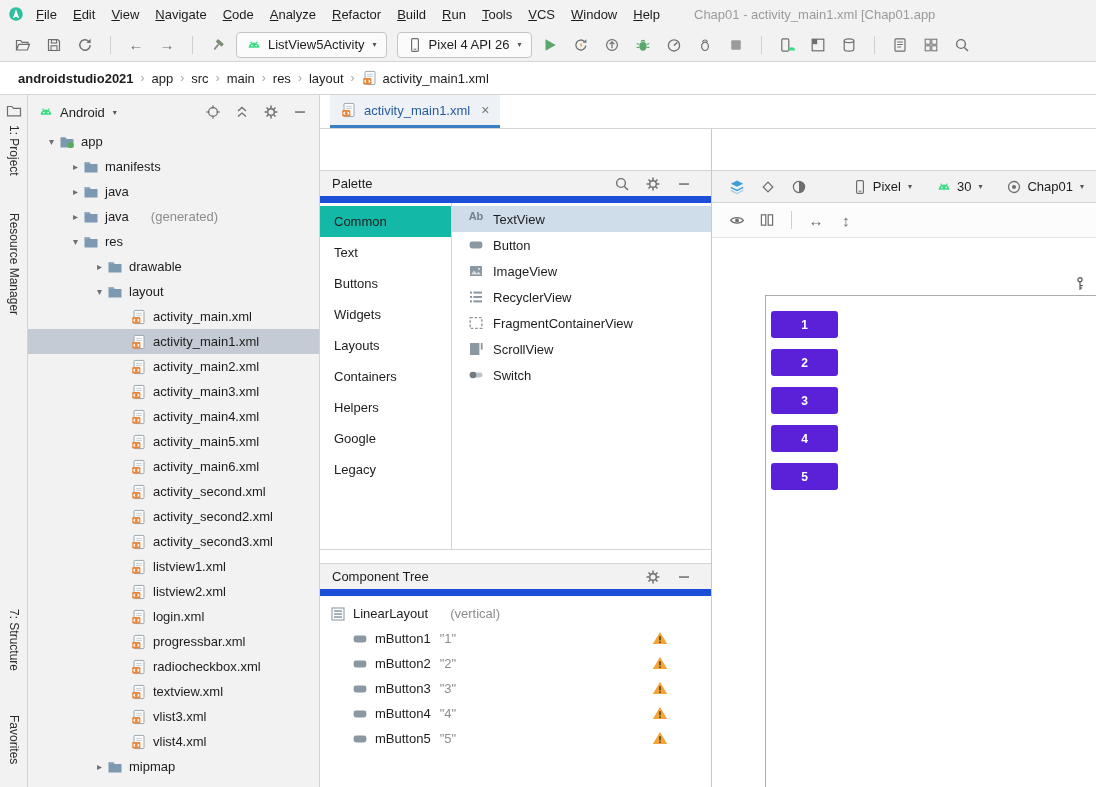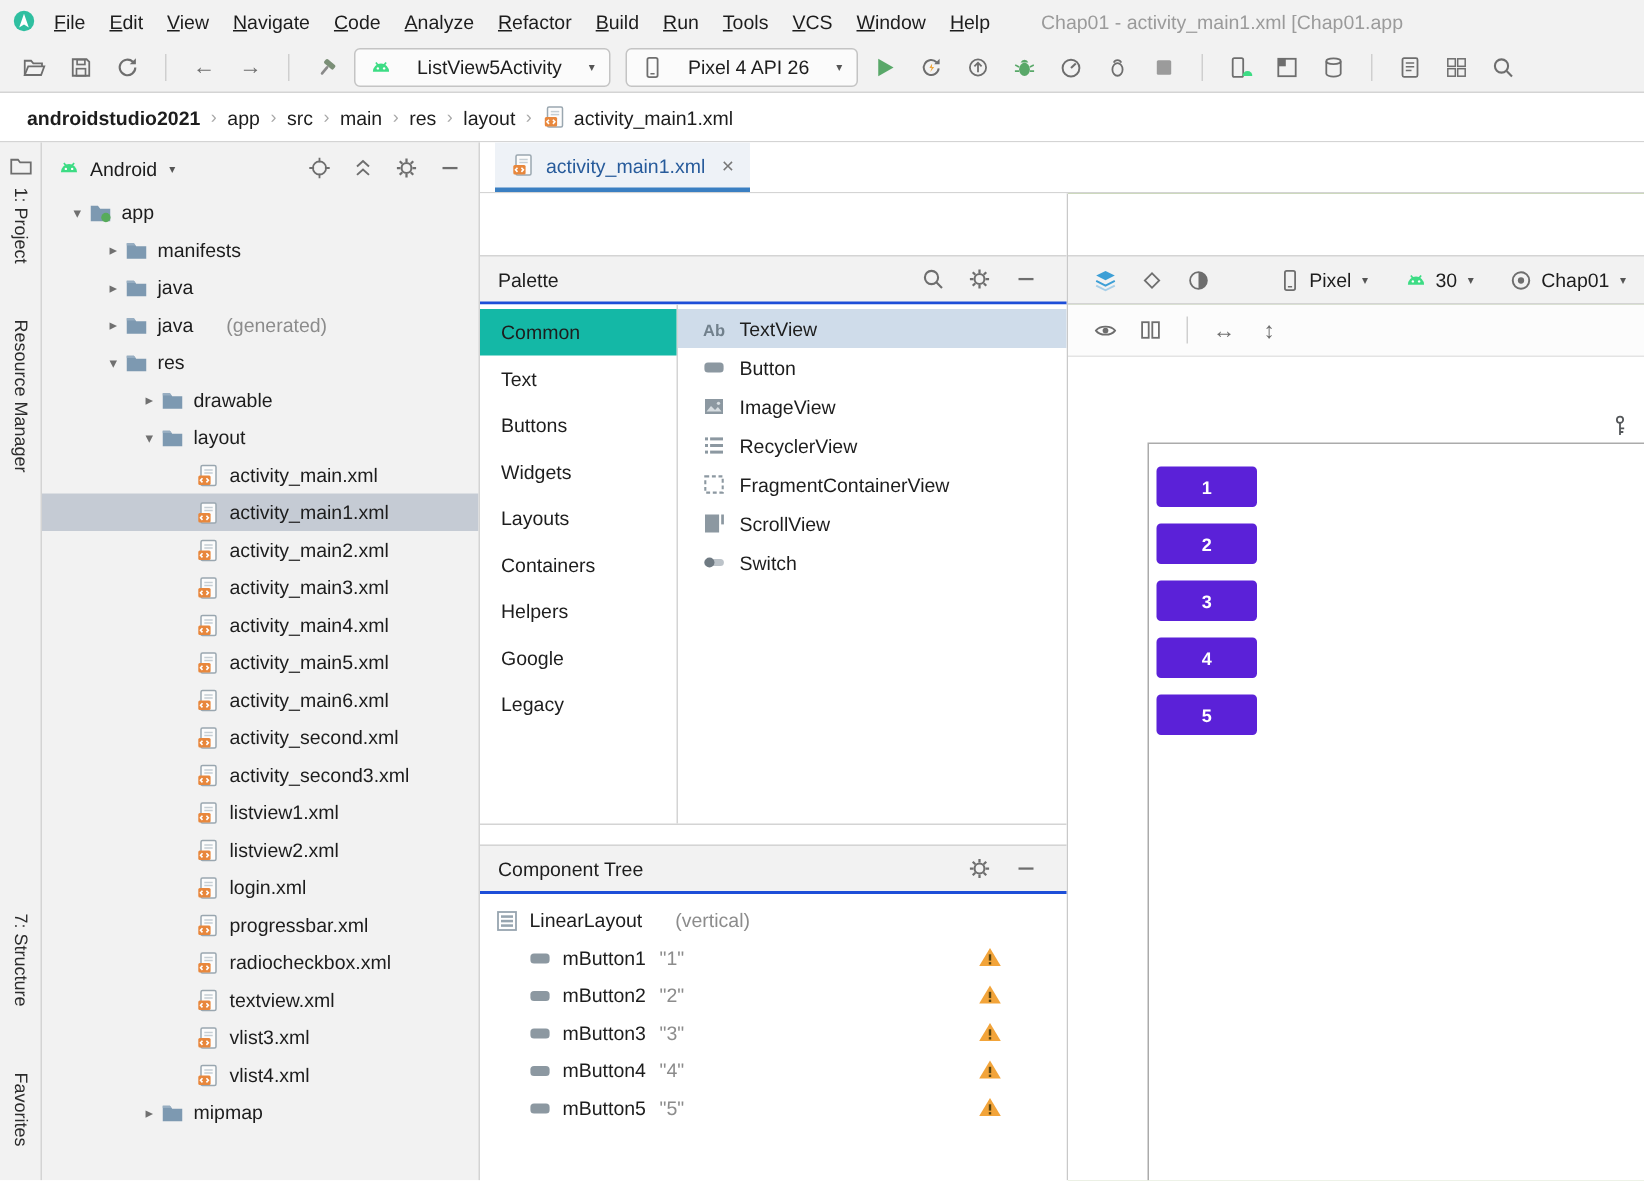--- a/index.html
+++ b/index.html
@@ -14,21 +14,21 @@
   .menu-item::first-letter{text-decoration:underline}
   .win-title{flex:1;margin-left:26px;color:#9b9b9b;font-size:13px;white-space:nowrap;overflow:hidden}
   .logo{margin-right:4px}
 
   
   .toolbar{height:34px;display:flex;align-items:center;background:#f2f2f2;border-bottom:1px solid #d4d4d4;padding:0 10px}
   .tb-group{display:flex;align-items:center;gap:5px}
   .tbtn{width:26px;height:26px;display:inline-flex;align-items:center;justify-content:center;border-radius:3px;flex:none}
   .tsep{width:1px;height:18px;background:#cfcfcf;margin:0 7px;flex:none}
   .uni{font-size:15px;color:#6e6e6e;line-height:1}
-  .combo{display:flex;align-items:center;gap:16px;height:26px;border:1px solid #c4c4c4;border-radius:4px;background:#fbfbfb;padding:0 9px;margin:0 5px;font-size:13px;white-space:nowrap}
+  .combo{display:flex;align-items:center;gap:6px;height:26px;border:1px solid #c4c4c4;border-radius:4px;background:#fbfbfb;padding:0 9px;margin:0 5px;font-size:13px;white-space:nowrap}
   .caret{font-size:8px;color:#555;margin-left:2px}
 
   
   .breadcrumbs{height:33px;display:flex;align-items:center;background:#fff;border-bottom:1px solid #d4d4d4;padding:0 14px;font-size:13px}
   .crumb{padding:2px 4px;white-space:nowrap;display:inline-flex;align-items:center;gap:5px}
   .crumb.first{font-weight:bold}
   .crumb-sep{color:#a8a8a8;font-size:12px;padding:0 3px}
 
   .body{display:flex;height:692px}
 
@@ -52,21 +52,21 @@
   
   .editor{flex:1;display:flex;flex-direction:column;min-width:0;background:#fff}
   .tabbar{height:34px;flex:none;background:#fff;border-bottom:1px solid #d4d4d4;display:flex;align-items:stretch;padding-left:10px}
   .tab{display:flex;align-items:center;gap:7px;padding:0 11px;background:#eef2f7;border-bottom:3px solid #3a7fc2;color:#275b9b;font-size:13px}
   .tab-close{color:#777;font-size:14px;margin-left:4px;line-height:1}
   .design-row{flex:1;display:flex;min-height:0}
 
   
   .left-col{width:392px;flex:none;display:flex;flex-direction:column;border-right:1px solid #c9c9c9;background:#fff}
   .spacer-top{height:41px;flex:none;background:#fff}
-  .pane-header{height:33px;flex:none;background:#f2f2f2;border-top:1px solid #d4d4d4;border-bottom:2px solid #1d4ed8;display:flex;align-items:center;padding:0 12px;font-size:13px;gap:8px}
+  .pane-header{height:33px;flex:none;background:#f2f2f2;border-top:1px solid #d4d4d4;border-bottom:7px solid #1d4ed8;display:flex;align-items:center;padding:0 12px;font-size:13px;gap:8px}
   .ph-right{margin-left:auto;display:flex;gap:13px;align-items:center;padding-right:6px}
   .palette-body{height:347px;flex:none;display:flex;border-bottom:1px solid #d4d4d4;background:#fff}
   .pal-cats{width:132px;flex:none;border-right:1px solid #d4d4d4;padding-top:3px}
   .pal-cat{height:31px;display:flex;align-items:center;padding-left:14px;font-size:13px}
   .pal-cat.selected{background:#14b8a6}
   .pal-items{flex:1;padding-top:3px}
   .pal-item{height:26px;display:flex;align-items:center;gap:9px;padding-left:16px;font-size:13px}
   .pal-item.selected{background:#cfdcea}
   .gap13{height:13px;flex:none;background:#fff}
   .comp-tree{flex:1;font-size:13px;padding-top:5px;position:relative;background:#fff}
@@ -79,21 +79,21 @@
   .canvas-col{flex:1;display:flex;flex-direction:column;min-width:0;background:#4d7c0f}
   .design-tb1{height:33px;flex:none;background:#f2f2f2;border-top:1px solid #d4d4d4;border-bottom:1px solid #d4d4d4;display:flex;align-items:center;padding:0 12px;font-size:13px}
   .dtb-right{margin-left:auto;display:flex;gap:24px;align-items:center}
   .dtb-combo{display:flex;align-items:center;gap:5px;white-space:nowrap}
   .design-tb2{height:35px;flex:none;background:#fcfcfc;border-bottom:1px solid #e4e4e4;display:flex;align-items:center;padding:0 12px;gap:4px}
   .canvas{flex:1;position:relative;background:#fff;overflow:hidden}
   .device-frame{position:absolute;left:53px;top:57px;width:420px;height:620px;background:#fff;border:1px solid #ababab}
   .mbtn{position:absolute;left:5px;width:67px;height:27px;border-radius:3px;color:#fff;font-size:12px;font-weight:bold;display:flex;align-items:center;justify-content:center}
   .key-icon{position:absolute;left:360px;top:38px}
 
-  .ic{width:16px;height:16px;display:inline-flex;align-items:flex-end;justify-content:center;flex:none}
+  .ic{width:16px;height:16px;display:inline-flex;align-items:flex-start;justify-content:center;flex:none}
   .ab{font-size:11px;font-weight:bold;color:#71808c;line-height:1}
 </style>
 </head>
 <body>
 
 <div id="app">
 
   <header class="menubar">
     <span class="ic logo">
         <svg width="16" height="16" viewBox="0 0 16 16">
@@ -541,20 +541,33 @@
             <span class="ic t-ic">
               <svg width="16" height="16" viewBox="0 0 16 16">
                 <rect x="3" y="1.4" width="10" height="13.2" rx="1" fill="#fcfcfc" stroke="#9aa7b0"></rect>
                 <line x1="5.2" y1="4.4" x2="10.8" y2="4.4" stroke="#c5ced4"></line>
                 <line x1="5.2" y1="6.4" x2="10.8" y2="6.4" stroke="#c5ced4"></line>
                 <rect x="1.2" y="8" width="8.2" height="6.4" rx="1" fill="#e8873c"></rect>
                 <path d="M4 9.8l-1.3 1.4L4 12.6M6.6 9.8l1.3 1.4-1.3 1.4" fill="none" stroke="#fff" stroke-width="1.1"></path>
               </svg>
             </span>
             <span class="tree-label">activity_second.xml</span>
+          </div>
+          <div class="tree-row" style="padding-left: 88px;">
+            <span class="chevron"></span>
+            <span class="ic t-ic">
+              <svg width="16" height="16" viewBox="0 0 16 16">
+                <rect x="3" y="1.4" width="10" height="13.2" rx="1" fill="#fcfcfc" stroke="#9aa7b0"></rect>
+                <line x1="5.2" y1="4.4" x2="10.8" y2="4.4" stroke="#c5ced4"></line>
+                <line x1="5.2" y1="6.4" x2="10.8" y2="6.4" stroke="#c5ced4"></line>
+                <rect x="1.2" y="8" width="8.2" height="6.4" rx="1" fill="#e8873c"></rect>
+                <path d="M4 9.8l-1.3 1.4L4 12.6M6.6 9.8l1.3 1.4-1.3 1.4" fill="none" stroke="#fff" stroke-width="1.1"></path>
+              </svg>
+            </span>
+            <span class="tree-label">activity_second2.xml</span>
           </div>
           <div class="tree-row" style="padding-left: 88px;">
             <span class="chevron"></span>
             <span class="ic t-ic">
               <svg width="16" height="16" viewBox="0 0 16 16">
                 <rect x="3" y="1.4" width="10" height="13.2" rx="1" fill="#fcfcfc" stroke="#9aa7b0"></rect>
                 <line x1="5.2" y1="4.4" x2="10.8" y2="4.4" stroke="#c5ced4"></line>
                 <line x1="5.2" y1="6.4" x2="10.8" y2="6.4" stroke="#c5ced4"></line>
                 <rect x="1.2" y="8" width="8.2" height="6.4" rx="1" fill="#e8873c"></rect>
                 <path d="M4 9.8l-1.3 1.4L4 12.6M6.6 9.8l1.3 1.4-1.3 1.4" fill="none" stroke="#fff" stroke-width="1.1"></path>

